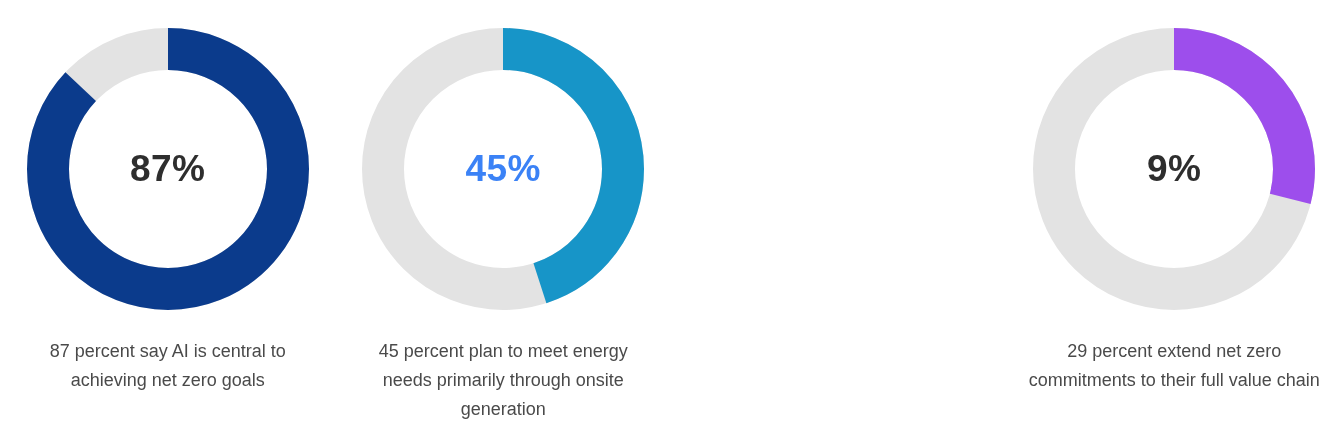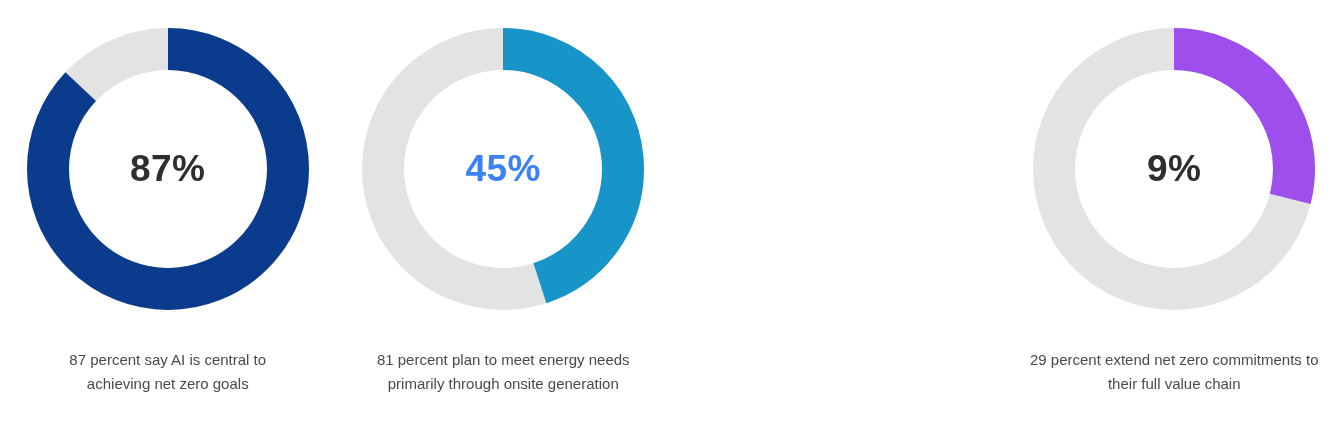--- a/index.html
+++ b/index.html
@@ -52,24 +52,24 @@
     height: 282px;
     display: flex;
     align-items: center;
     justify-content: center;
     font-size: 37px;
     font-weight: bold;
     color: #2e2e2e;
     letter-spacing: 0.5px;
   }
   .caption {
-    margin-top: 38px;
+    margin-top: 27px;
     width: 264px;
     text-align: center;
-    font-size: 15px;
+    font-size: 18px;
     line-height: 1.62;
     color: #4a4a4a;
   }
   .cell-0 .caption { width: 250px; }
   .cell-1 .caption { width: 268px; }
   .cell-2 .caption { width: 278px; }
   .cell-3 .caption { width: 292px; }
 </style>
 </head>
 <body style="background: rgb(255, 255, 255);">
@@ -88,21 +88,21 @@
   </div>
 
   <div class="chart-cell cell-1">
     <div class="donut-wrap">
       <svg viewBox="0 0 282 282">
         <circle cx="141" cy="141" r="120" fill="none" stroke="#e3e3e3" stroke-width="42"></circle>
         <circle class="donut-arc" cx="141" cy="141" r="120" fill="none" stroke="#1795c8" stroke-width="42" stroke-dasharray="339.29 753.98" stroke-dashoffset="0"></circle>
       </svg>
       <div class="donut-value" style="color: #3b82f6;">45%</div>
     </div>
-    <div class="caption" style="color: rgb(74, 74, 74);">81 percent plan to meet energy needs primarily through onsite generation</div>
+    <div class="caption" style="color: rgb(74, 74, 74);">45 percent plan to meet energy needs primarily through onsite generation</div>
   </div>
 
   <div class="chart-cell cell-2">
   </div>
 
   <div class="chart-cell cell-3">
     <div class="donut-wrap">
       <svg viewBox="0 0 282 282">
         <circle cx="141" cy="141" r="120" fill="none" stroke="#e3e3e3" stroke-width="42"></circle>
         <circle class="donut-arc" cx="141" cy="141" r="120" fill="none" stroke="#9d4eec" stroke-width="42" stroke-dasharray="218.65 753.98" stroke-dashoffset="0"></circle>

